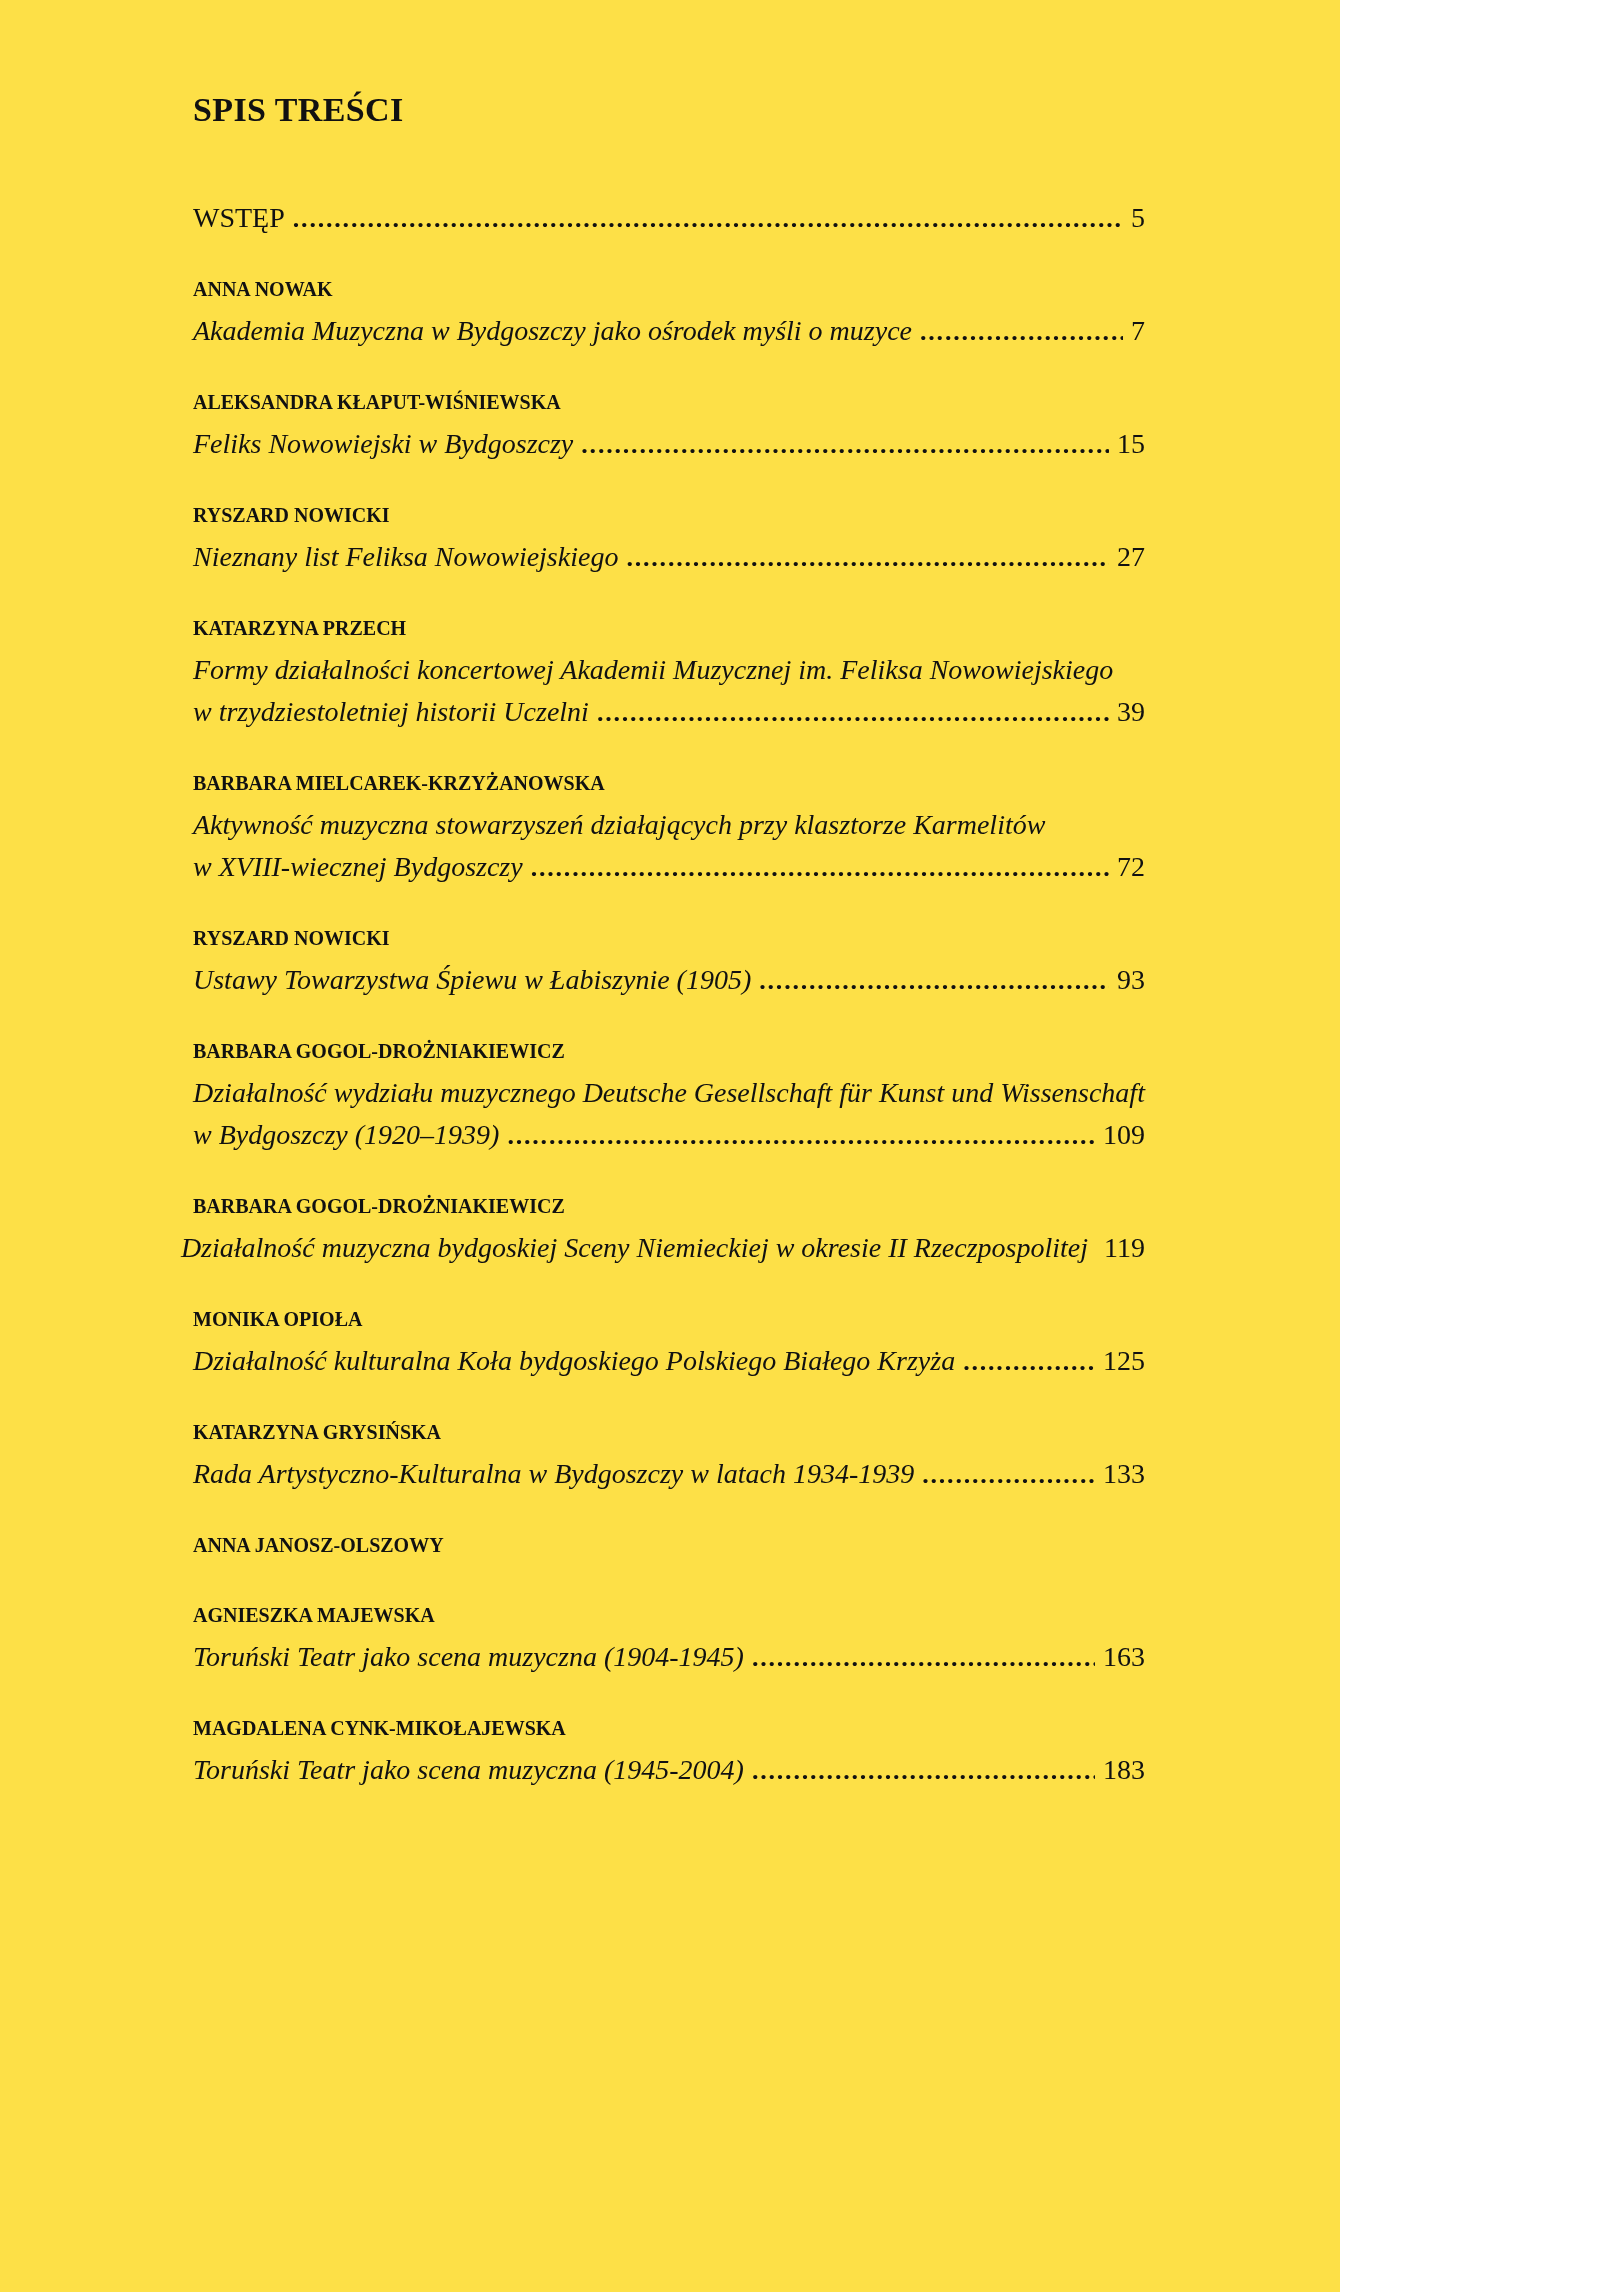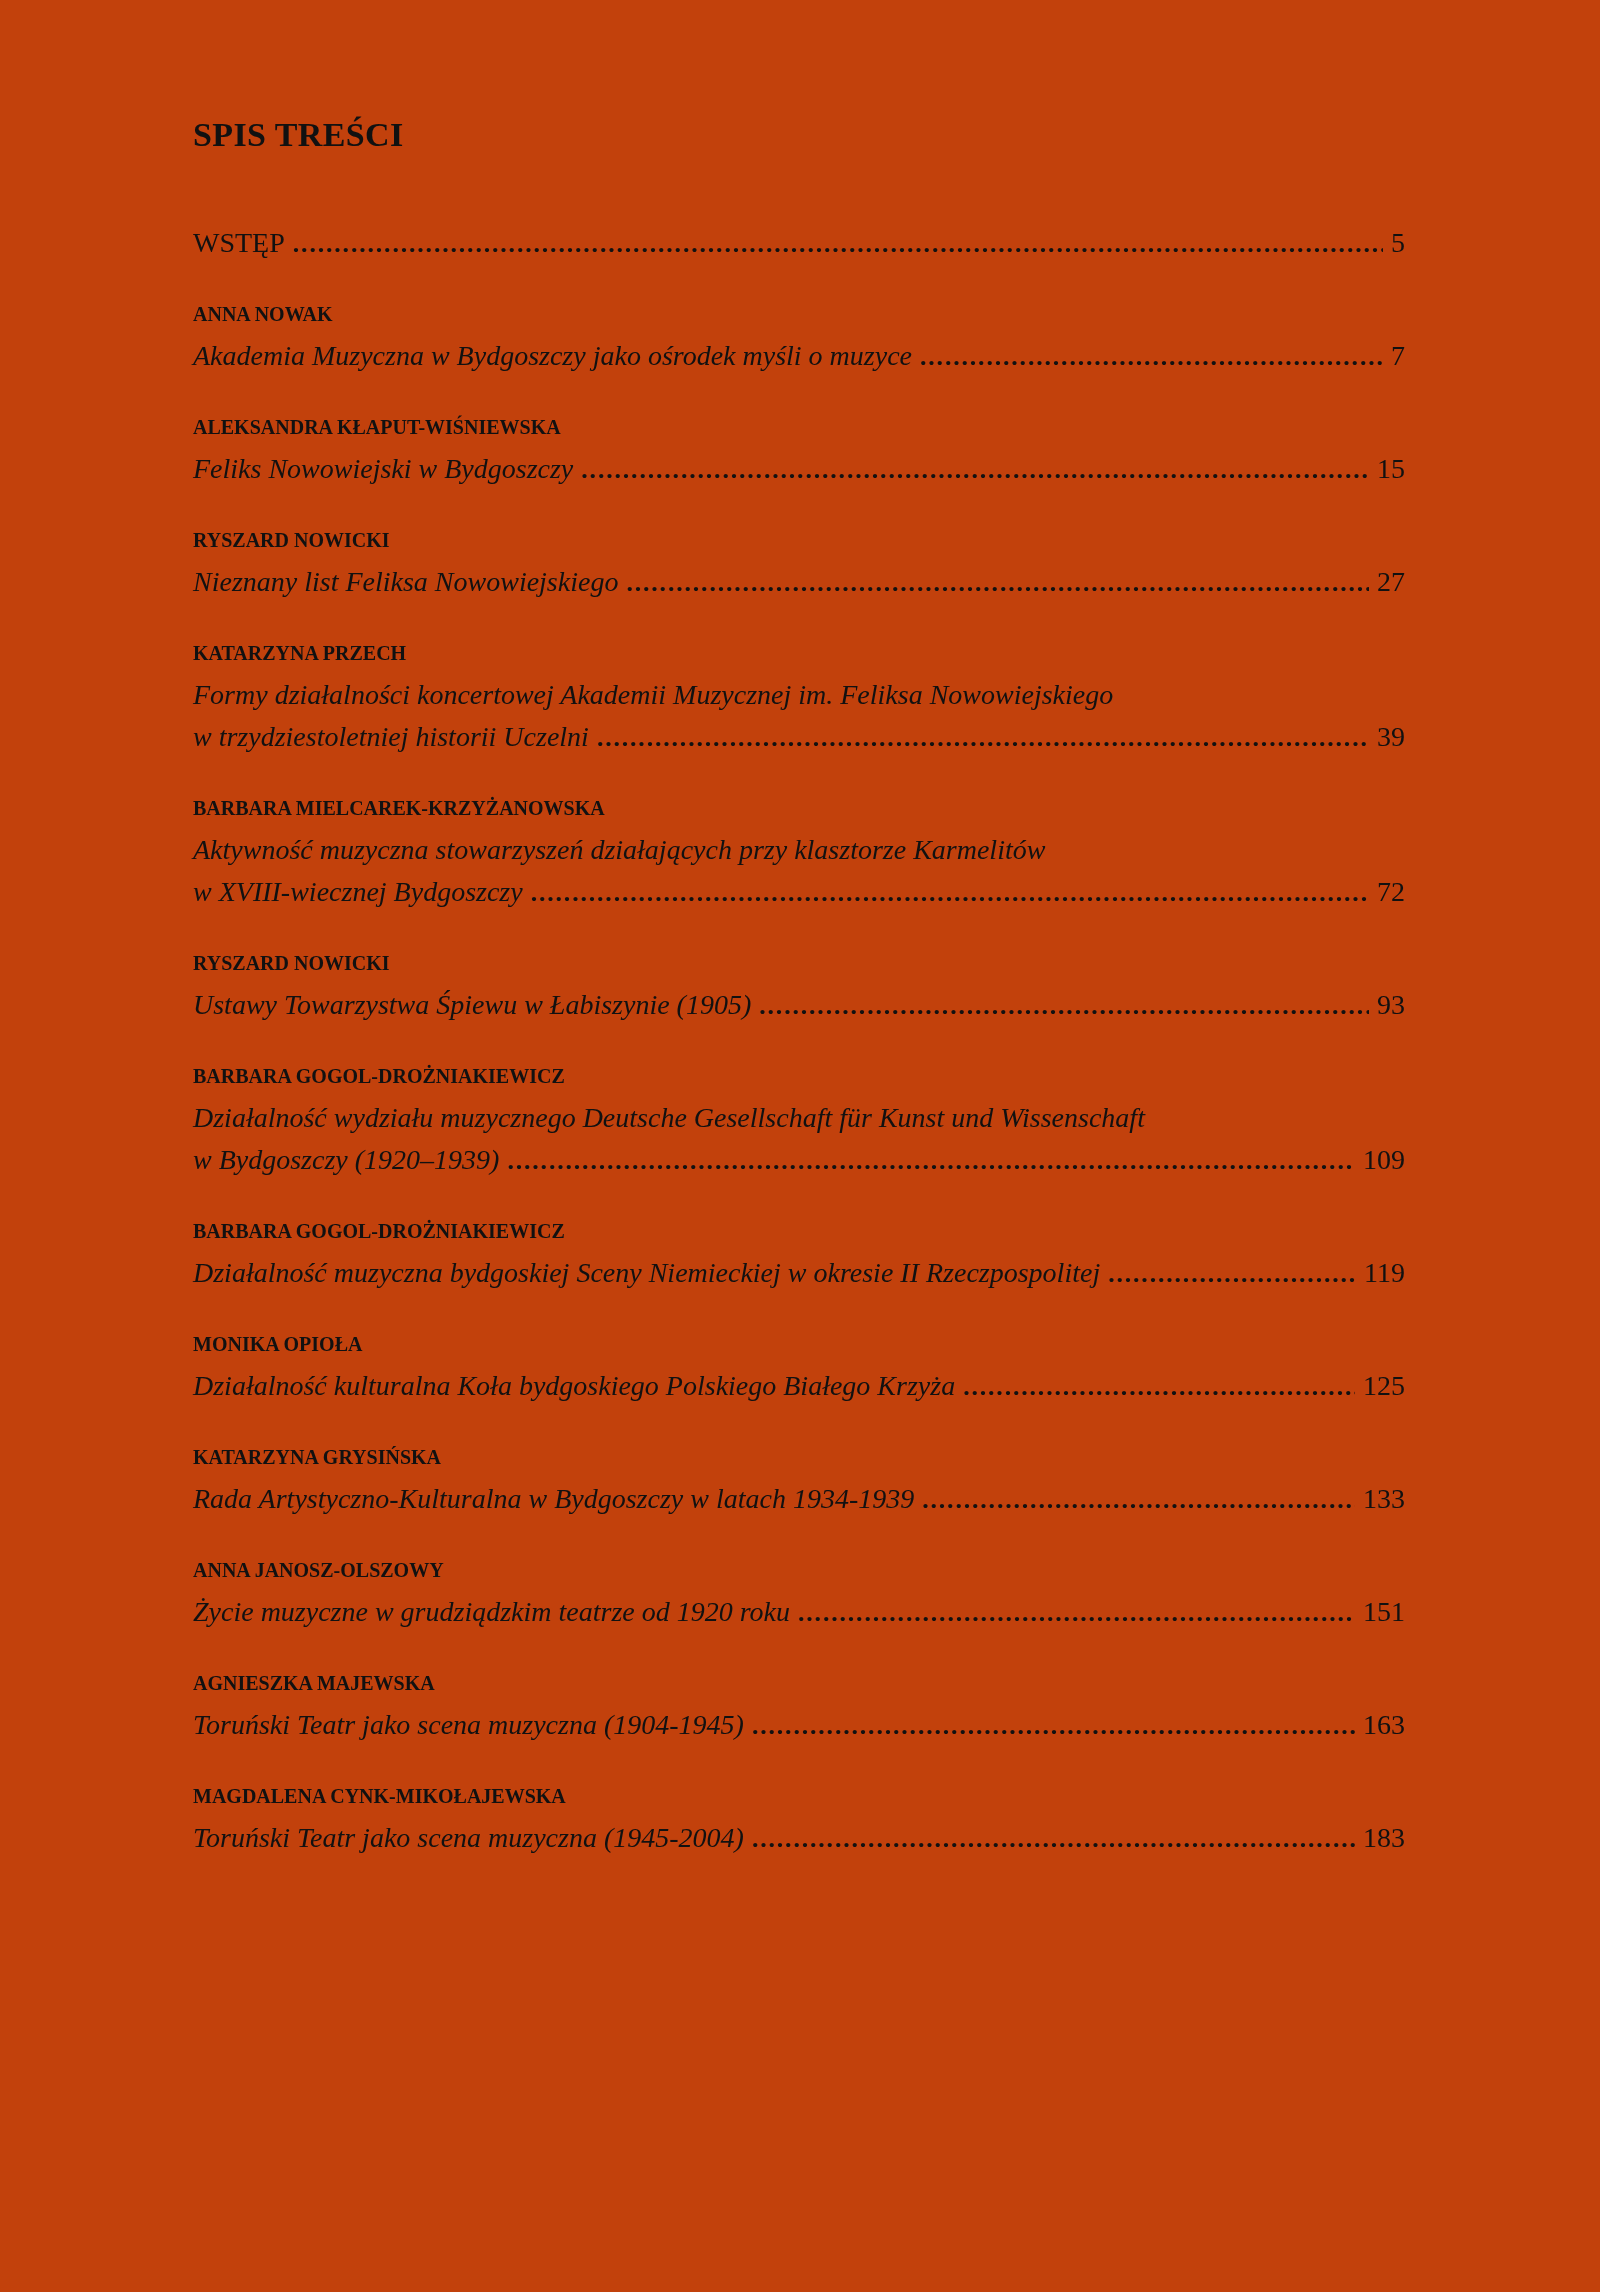--- a/index.html
+++ b/index.html
@@ -2,27 +2,27 @@
 <html lang="pl" style="font-size:14.3px"><head>
 <meta charset="utf-8">
 <style>
   html, body {
     margin: 0;
     padding: 0;
     background: #ffffff;
   }
   .page {
     position: relative;
-    width: 1600px;
+    width: 1340px;
     height: 2293px;
-    background: #c2410c;
+    background: #fde047;
     color: #111111;
     font-family: "Liberation Serif", "DejaVu Serif", serif;
     box-sizing: border-box;
-    padding: 115px 195px 0 193px;
+    padding: 90px 195px 0 193px;
     overflow: hidden;
   }
   .doc-title {
     font-size: 34px;
     line-height: 39px;
     font-weight: 700;
     letter-spacing: 0.4px;
     margin: 0 0 68px 0;
   }
   .entry + .entry {
@@ -181,25 +181,20 @@
     <div class="author">KATARZYNA GRYSIŃSKA</div>
     <div class="toc-line">
       <span class="toc-text italic">Rada Artystyczno-Kulturalna w Bydgoszczy w latach 1934-1939</span>
       <span class="leader"></span>
       <span class="pg">133</span>
     </div>
   </div>
 
   <div class="entry">
     <div class="author">ANNA JANOSZ-OLSZOWY</div>
-    <div class="toc-line">
-      <span class="toc-text italic">Życie muzyczne w grudziądzkim teatrze od 1920 roku</span>
-      <span class="leader"></span>
-      <span class="pg">151</span>
-    </div>
   </div>
 
   <div class="entry">
     <div class="author">AGNIESZKA MAJEWSKA</div>
     <div class="toc-line">
       <span class="toc-text italic">Toruński Teatr jako scena muzyczna (1904-1945)</span>
       <span class="leader"></span>
       <span class="pg">163</span>
     </div>
   </div>

